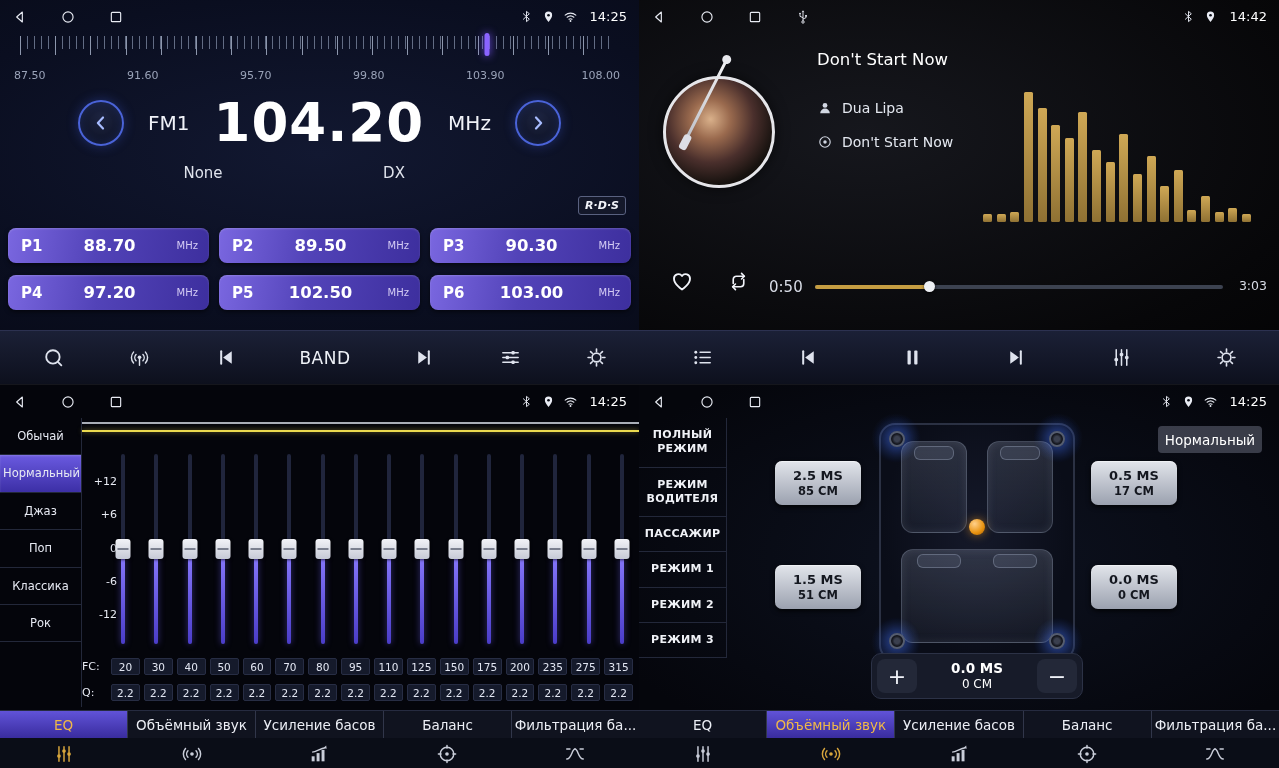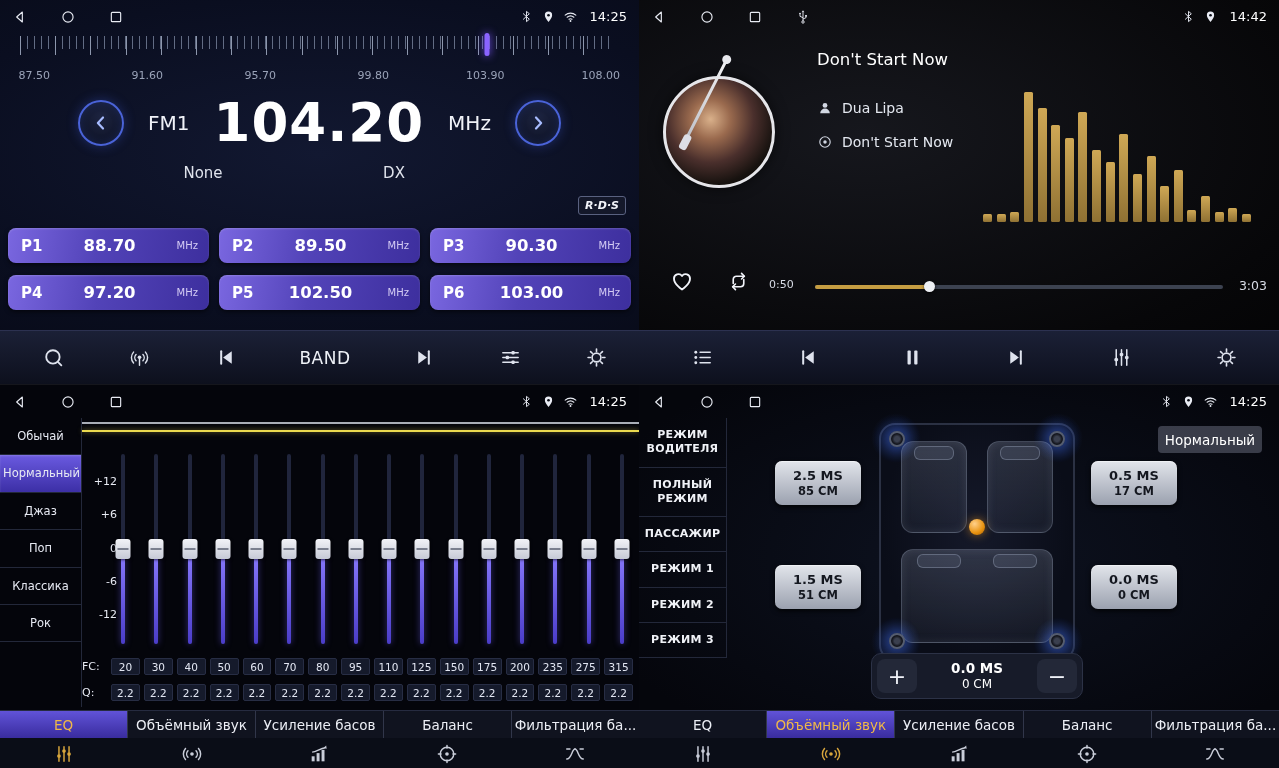--- a/index.html
+++ b/index.html
@@ -66,21 +66,21 @@
   .tonearm::before{content:"";position:absolute;left:-3px;top:-5px;width:9px;height:9px;border-radius:50%;background:#e8e9ee;}
   .tonearm::after{content:"";position:absolute;left:-2.5px;bottom:-4px;width:8px;height:16px;border-radius:3px;background:#dcdee6;}
   .track-title{position:absolute;left:178px;top:50px;font-size:16.5px;color:#fff;}
   .meta-row{position:absolute;left:178px;display:flex;align-items:center;gap:9px;color:#e4e8f0;font-size:14px;}
   .meta-artist{top:100px;}
   .meta-album{top:134px;}
   .spectrum{position:absolute;left:344px;width:268px;bottom:162px;height:140px;display:flex;align-items:flex-end;justify-content:space-between;}
   .spec-bar{width:9px;border-radius:1.5px;background:linear-gradient(180deg,#cfa855,#8f7133);}
   .p-heart{position:absolute;left:30px;top:268px;width:26px;height:26px;color:#f2f4fa;}
   .p-repeat{position:absolute;left:88px;top:270px;width:23px;height:23px;color:#f2f4fa;}
-  .time-elapsed{position:absolute;left:130px;top:278px;font-size:11px;color:#d8dce6;}
+  .time-elapsed{position:absolute;left:130px;top:278px;font-size:15px;color:#d8dce6;}
   .time-total{position:absolute;right:12px;top:278px;font-size:12.5px;color:#d8dce6;}
   .progress{position:absolute;left:176px;right:56px;top:285px;height:4px;border-radius:2px;background:#3c4250;}
   .prog-fill{position:absolute;left:0;top:0;bottom:0;border-radius:2px;background:#c59d42;}
   .prog-knob{position:absolute;top:-4px;width:11px;height:11px;border-radius:50%;background:#eef0f4;box-shadow:0 1px 3px #000b;}
 
   
   .eq-sidebar{position:absolute;left:0;top:33px;bottom:62px;width:82px;border-right:1px solid #23283a;box-sizing:border-box;}
   .sb-item{padding:11px 3px;border-bottom:1px solid #23283a;font-size:11.5px;text-align:center;color:#e6e9f2;line-height:1.25;}
   .sb-item.sel{background:linear-gradient(180deg,#6a5ae0,#3c2fa6);box-shadow:inset 0 1px 2px #ffffff30;}
   .eq-panel{position:absolute;left:82px;right:0;top:33px;height:297px;}
@@ -137,21 +137,21 @@
   .delay-box{position:absolute;width:86px;height:44px;border-radius:7px;display:flex;flex-direction:column;align-items:center;justify-content:center;
     background:linear-gradient(180deg,#e2e5eb,#9ba1af);box-shadow:0 2px 5px #000c, inset 0 1px 1px #fff8;color:#14171f;font-weight:bold;line-height:1.25;}
   .delay-ms{font-size:13px;} .delay-cm{font-size:11.5px;}
   .pos-fl{left:136px;top:76px;} .pos-fr{left:452px;top:76px;} .pos-rl{left:136px;top:180px;} .pos-rr{left:452px;top:180px;}
   .stepper{position:absolute;left:232px;top:268px;width:212px;height:46px;background:#171b29;border:1px solid #2c3246;border-radius:10px;
     display:flex;align-items:stretch;z-index:3;box-sizing:border-box;}
   .step-btn{width:40px;margin:5px;background:#232838;border-radius:8px;display:flex;align-items:center;justify-content:center;
     font-size:22px;color:#f0f2f8;}
   .step-val{flex:1;display:flex;flex-direction:column;align-items:center;justify-content:center;color:#fff;line-height:1.25;}
   .sv-ms{font-size:13.5px;font-weight:bold;} .sv-cm{font-size:12px;}
-  .rl{min-width:36px;text-align:right;}
+  .rl{min-width:36px;text-align:left;}
 </style>
 </head>
 <body>
 
 <div class="root">
 
   <section class="quad" id="q-radio">
     <div class="statusbar">
         <div class="sb-left">
           <span class="ico ico-nav">
@@ -775,22 +775,22 @@
                 <path d="M6.6 13.1a8.6 8.6 0 0 1 10.8 0"></path>
                 <path d="M9.6 16.4a4.4 4.4 0 0 1 4.8 0"></path>
               </g>
               <circle cx="12" cy="19.2" r="1.5" fill="currentColor"></circle>
             </svg>
           </span>
           <span class="sb-time">14:25</span>
         </div>
       </div>
     <div class="sur-menu">
+        <div class="sur-item">ПОЛНЫЙ РЕЖИМ</div>
         <div class="sur-item">РЕЖИМ ВОДИТЕЛЯ</div>
-        <div class="sur-item">ПОЛНЫЙ РЕЖИМ</div>
         <div class="sur-item">ПАССАЖИР</div>
         <div class="sur-item">РЕЖИМ 1</div>
         <div class="sur-item">РЕЖИМ 2</div>
         <div class="sur-item">РЕЖИМ 3</div>
       </div>
     <div class="profile-btn">Нормальный</div>
     <div class="car-box">
       <div class="glow gl-tl"></div>
       <div class="glow gl-tr"></div>
       <div class="glow gl-bl"></div>

